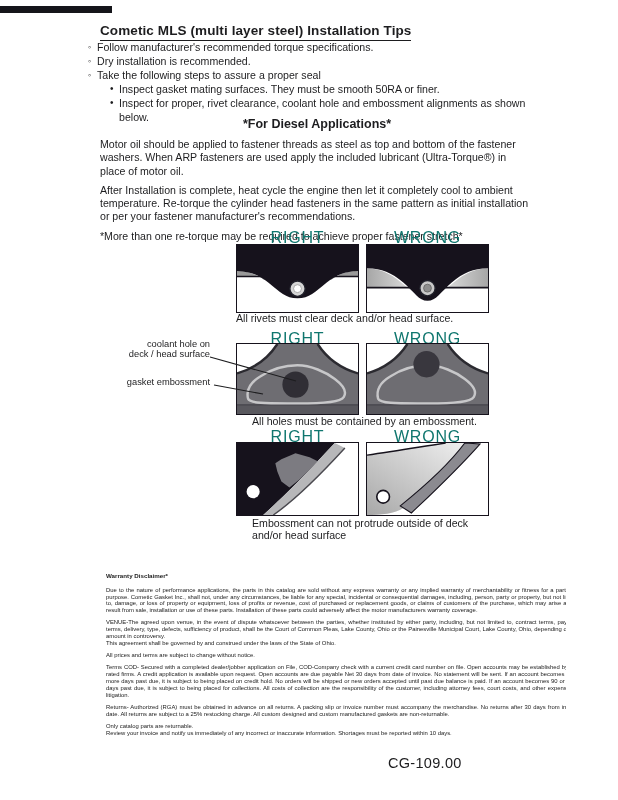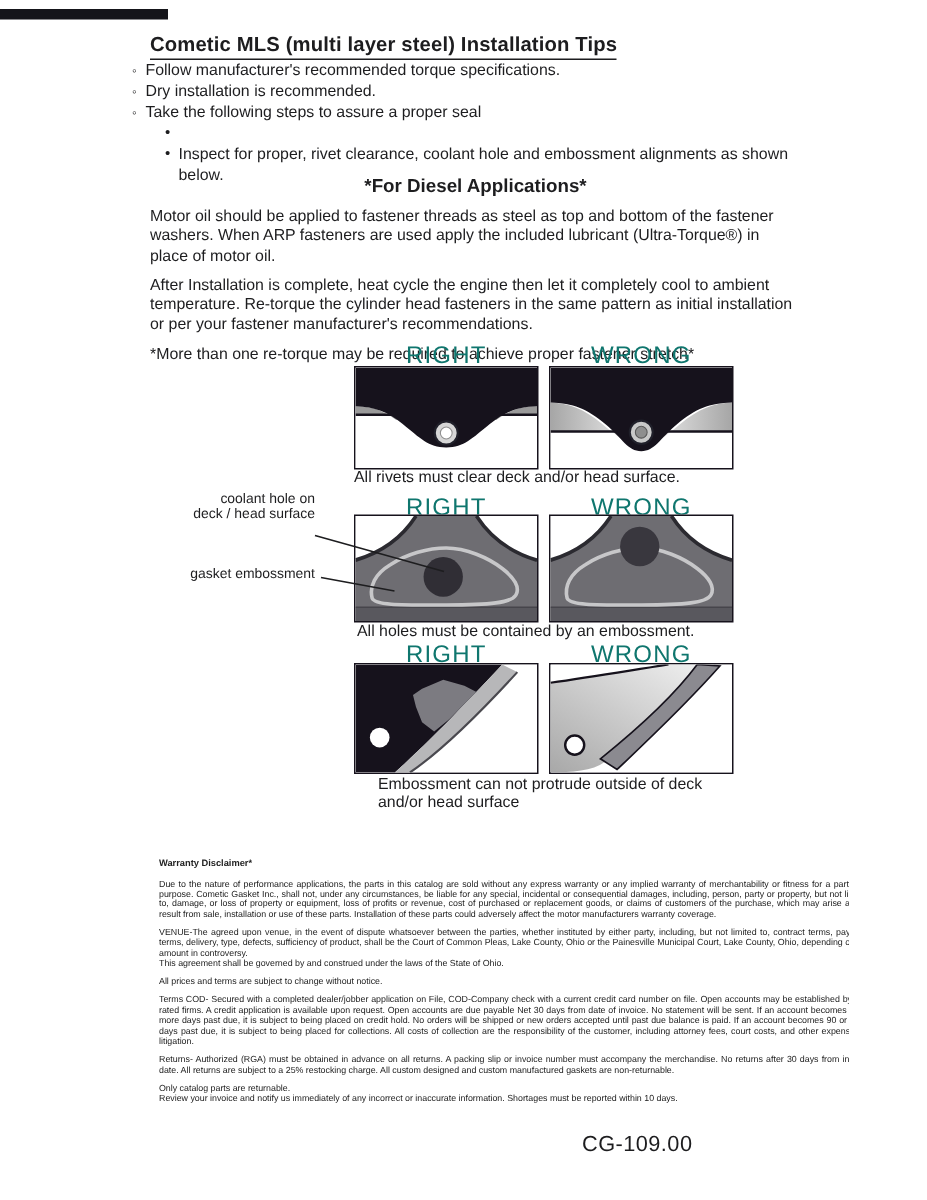--- a/index.html
+++ b/index.html
@@ -64,20 +64,21 @@
     <div class="tip-row">
       <span class="marker">◦</span>
       <span>Dry installation is recommended.</span>
     </div>
     <div class="tip-row">
       <span class="marker">◦</span>
       <span>Take the following steps to assure a proper seal</span>
     </div>
     <div class="tip-row sub">
       <span class="marker">•</span>
+      <span>Inspect gasket mating surfaces.  They must be smooth 50RA or finer.</span>
     </div>
     <div class="tip-row sub">
       <span class="marker">•</span>
       <span>Inspect for proper, rivet clearance, coolant hole and embossment alignments as shown below.</span>
     </div>
   </div>
 
   <div class="diesel">
     <h2>*For Diesel Applications*</h2>
     <p>Motor oil should be applied to fastener threads as steel as top and bottom of the fastener washers. When ARP fasteners are used apply the included lubricant (Ultra-Torque®) in place of motor oil.</p>
@@ -118,21 +119,21 @@
       <path d="M0,0 H120 V23 C105,23.5 96,27 84,37 C72,47 69,55 60,55 C51,55 48,47 36,37 C24,27 15,23.5 0,23 Z" fill="#16121c"></path>
       <circle cx="60" cy="42.5" r="7.6" fill="#c9c9c9" stroke="#20202a" stroke-width="1.4"></circle>
       <circle cx="60" cy="42.5" r="3.9" fill="#8e8e8e" stroke="#5a5a5a" stroke-width="0.7"></circle>
     </svg>
   </div>
   <div class="caption" style="left:236px; top:313px;">All rivets must clear deck and/or head surface.</div>
 
   <div class="rw-label col1" style="top:330px;">RIGHT</div>
   <div class="rw-label col2" style="top:330px;">WRONG</div>
 
-  <div class="pointer-label pre" style="left:108px; top:328px; width:102px;">coolant hole on
+  <div class="pointer-label pre" style="left:108px; top:340px; width:102px;">coolant hole on
 deck / head surface</div>
   <div class="pointer-label" style="left:98px; top:378px; width:112px;">gasket embossment</div>
 
   <div class="dbox row2 col1">
     <svg viewBox="0 0 120 69" preserveAspectRatio="none">
       <rect width="120" height="69" fill="#6e6d72"></rect>
       <path d="M0,0 H40 C31,14 17,24 0,29 Z" fill="#ffffff"></path>
       <path d="M40,0 C31,14 17,24 0,29" fill="none" stroke="#2b2a30" stroke-width="2.4"></path>
       <path d="M120,0 H80 C89,14 103,24 120,29 Z" fill="#ffffff"></path>
       <path d="M80,0 C89,14 103,24 120,29" fill="none" stroke="#2b2a30" stroke-width="2.4"></path>
@@ -148,21 +149,21 @@
       <path d="M0,0 H40 C31,14 17,24 0,29 Z" fill="#ffffff"></path>
       <path d="M40,0 C31,14 17,24 0,29" fill="none" stroke="#2b2a30" stroke-width="2.4"></path>
       <path d="M120,0 H80 C89,14 103,24 120,29 Z" fill="#ffffff"></path>
       <path d="M80,0 C89,14 103,24 120,29" fill="none" stroke="#2b2a30" stroke-width="2.4"></path>
       <rect y="60" width="120" height="9" fill="#59585e"></rect>
       <line x1="0" y1="60" x2="120" y2="60" stroke="#46454b" stroke-width="1"></line>
       <path d="M11,54 C9,46 13,38 23,32 C34,25 48,21 60,21 C73,21 88,27.5 97,34.5 C105,40.5 109,47 106,52 C103,57 89,58.5 60,58.5 C32,58.5 13,59 11,54 Z" fill="none" stroke="#c7c7c9" stroke-width="2.4"></path>
       <circle cx="59" cy="20" r="13" fill="#39373e"></circle>
     </svg>
   </div>
-  <div class="caption" style="left:224px; top:416px; width:253px; text-align:center;">All holes must be contained by an embossment.</div>
+  <div class="caption" style="left:238px; top:416px; width:253px; text-align:center;">All holes must be contained by an embossment.</div>
 
   <svg class="leader-svg" viewBox="0 0 200 60">
     <line x1="100" y1="17" x2="186" y2="41" stroke="#1d1d1f" stroke-width="1.1"></line>
     <line x1="104" y1="45" x2="153" y2="54" stroke="#1d1d1f" stroke-width="1.1"></line>
   </svg>
 
   <div class="rw-label col1" style="top:428px;">RIGHT</div>
   <div class="rw-label col2" style="top:428px;">WRONG</div>
 
   <div class="dbox row3 col1">

